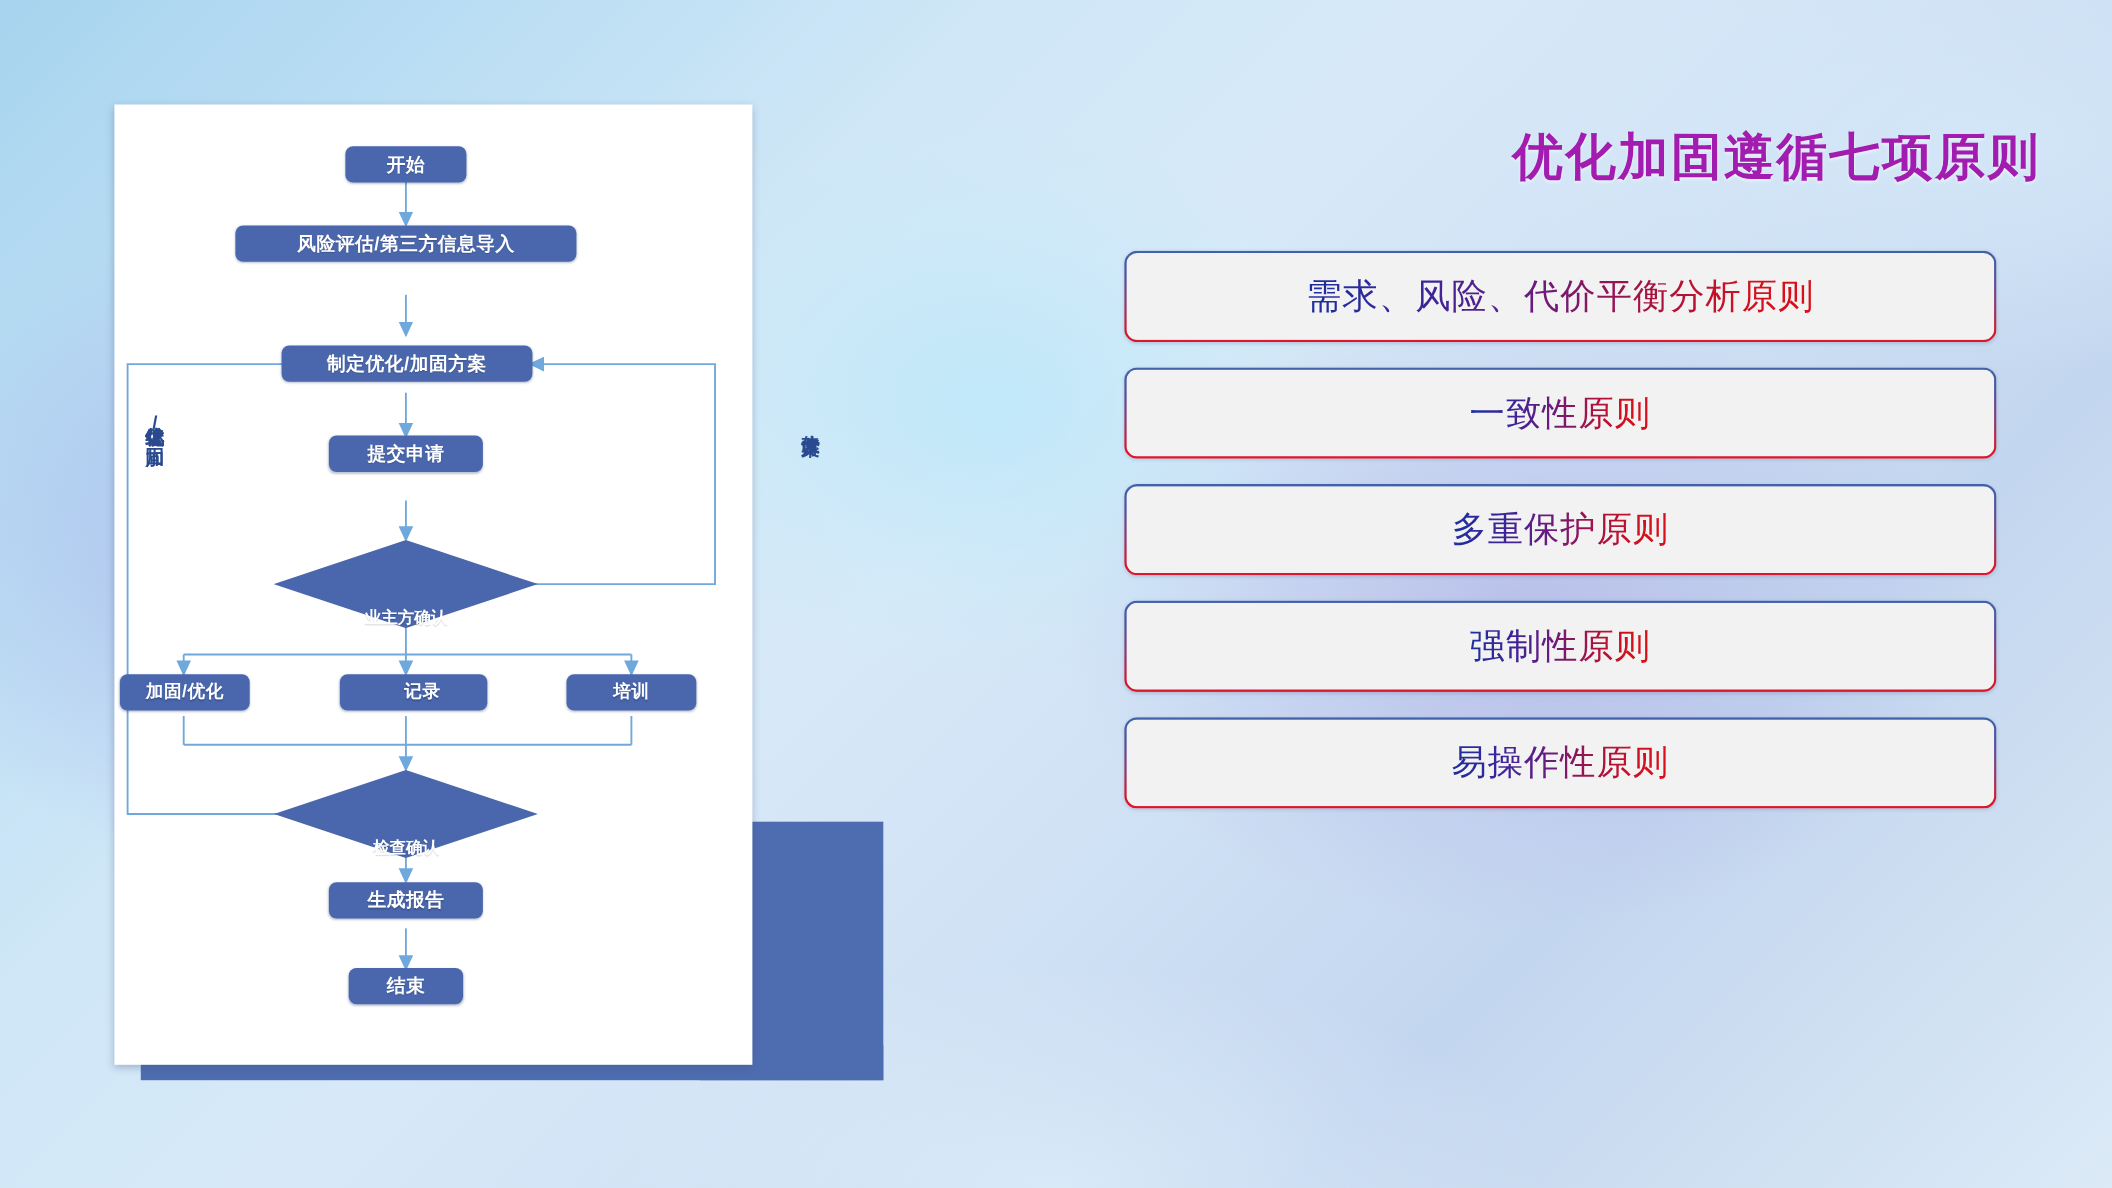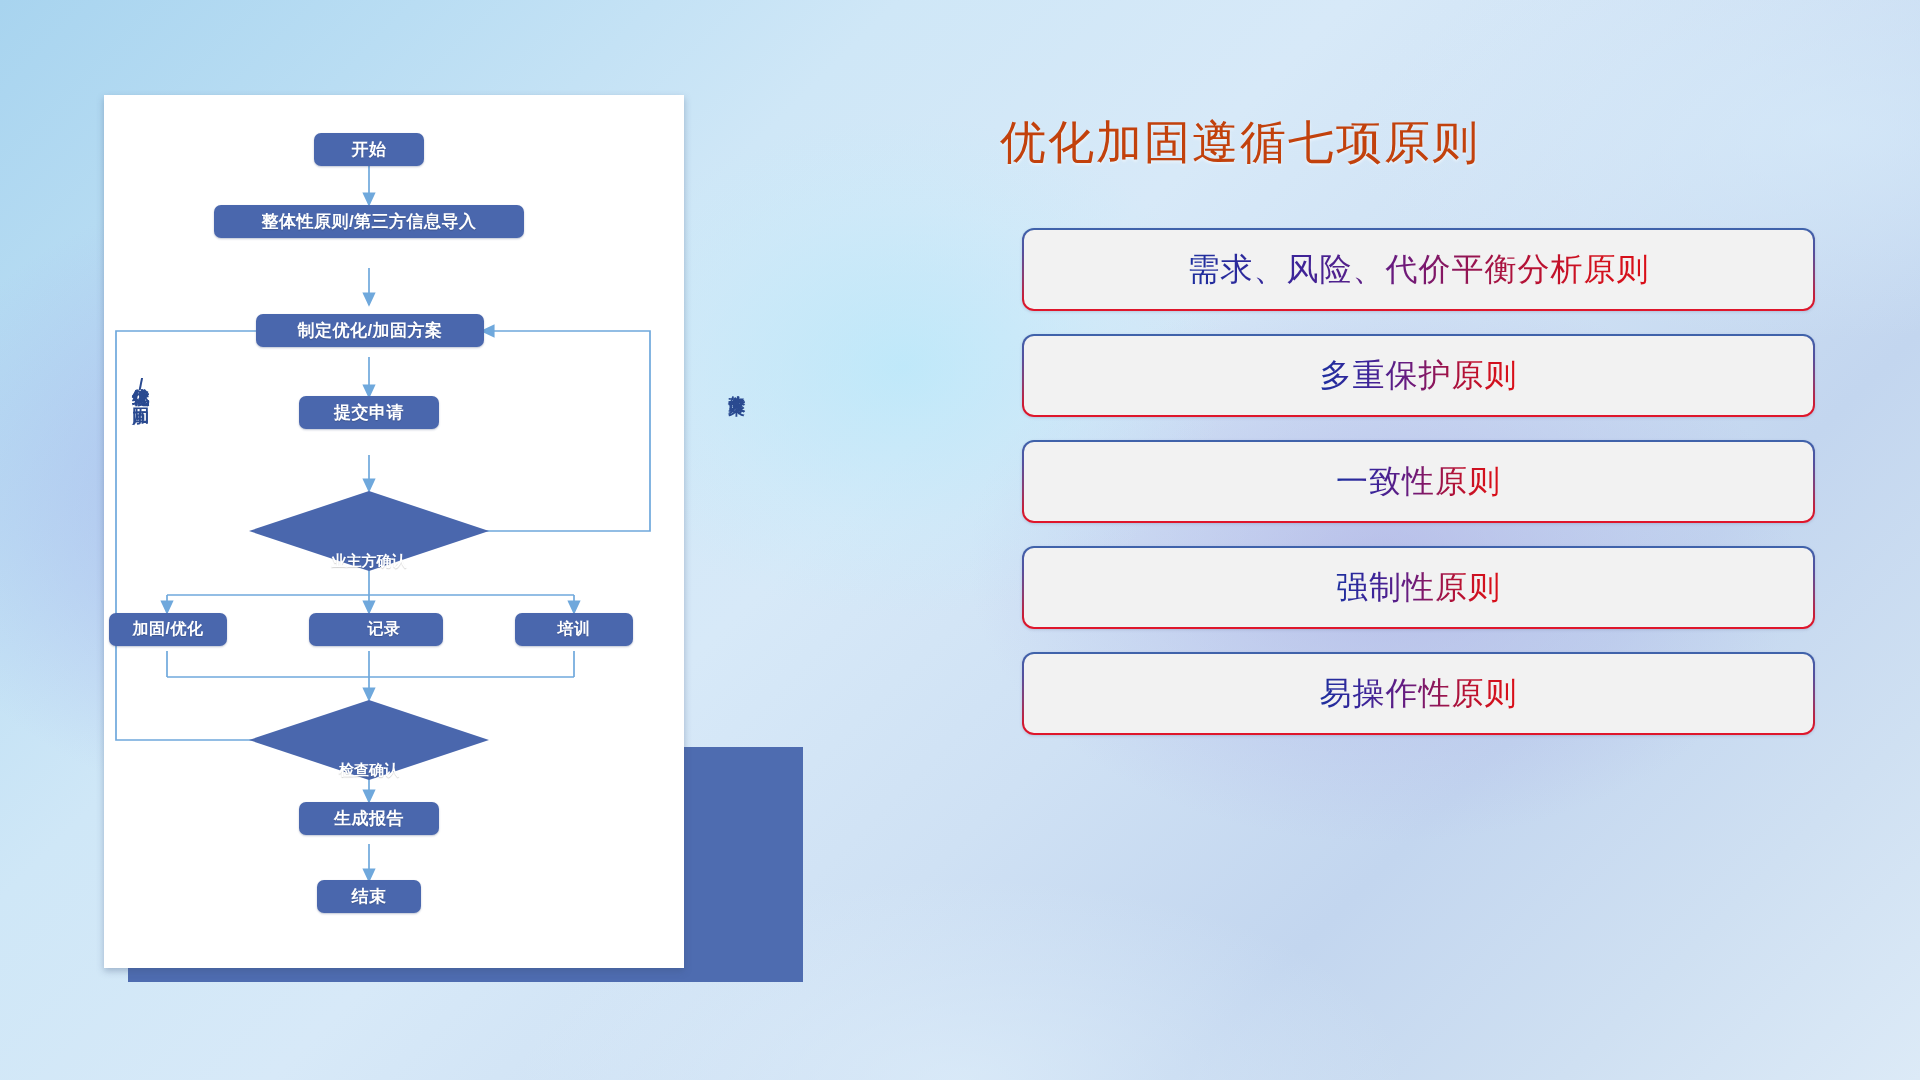--- a/index.html
+++ b/index.html
@@ -98,23 +98,23 @@
     writing-mode:vertical-rl;
     text-orientation:upright;
     letter-spacing:0px;
     white-space:nowrap;
   }
 
   
   #right-panel{position:absolute;left:1000px;top:0;width:920px;height:1080px;z-index:2;}
   #panel-title{
     position:absolute;left:0;top:112px;width:855px;
-    text-align:left;
-    font-size:46px;font-weight:normal;
-    color:#c2410c;
+    text-align:right;
+    font-size:46px;font-weight:bold;
+    color:#a21caf;
     letter-spacing:2px;
     text-shadow:0 2px 3px rgba(255,255,255,.55);
   }
   #principle-list{position:absolute;left:22px;top:228px;width:793px;}
   .pill{
     position:relative;
     height:79px;margin-bottom:23px;
     border-radius:12px;
     background:
       linear-gradient(#f2f2f2,#f2f2f2) padding-box,
@@ -191,21 +191,21 @@
 
         <path d="M345,436 L546,436 L546,236 L378,236" marker-end="url(#ar)"></path>
       </g>
     </svg>
 
     <div class="node" style="left:210px;top:38px;width:110px;height:33px;">
       <span>开始</span>
     </div>
 
     <div class="node" style="left:110px;top:110px;width:310px;height:33px;">
-      <span>整体性原则/第三方信息导入</span>
+      <span>风险评估/第三方信息导入</span>
     </div>
 
     <div class="node" style="left:152px;top:219px;width:228px;height:33px;">
       <span>制定优化/加固方案</span>
     </div>
 
     <div class="node" style="left:195px;top:301px;width:140px;height:33px;">
       <span>提交申请</span>
     </div>
 
@@ -251,25 +251,25 @@
 
   <div id="principle-list">
 
     <div class="pill">
       <span class="pill-text">需求、风险、代价平衡分析原则</span>
     </div>
 
 
 
     <div class="pill">
+      <span class="pill-text">一致性原则</span>
+    </div>
+
+    <div class="pill">
       <span class="pill-text">多重保护原则</span>
-    </div>
-
-    <div class="pill">
-      <span class="pill-text">一致性原则</span>
     </div>
 
     <div class="pill">
       <span class="pill-text">强制性原则</span>
     </div>
 
     <div class="pill">
       <span class="pill-text">易操作性原则</span>
     </div>
 

